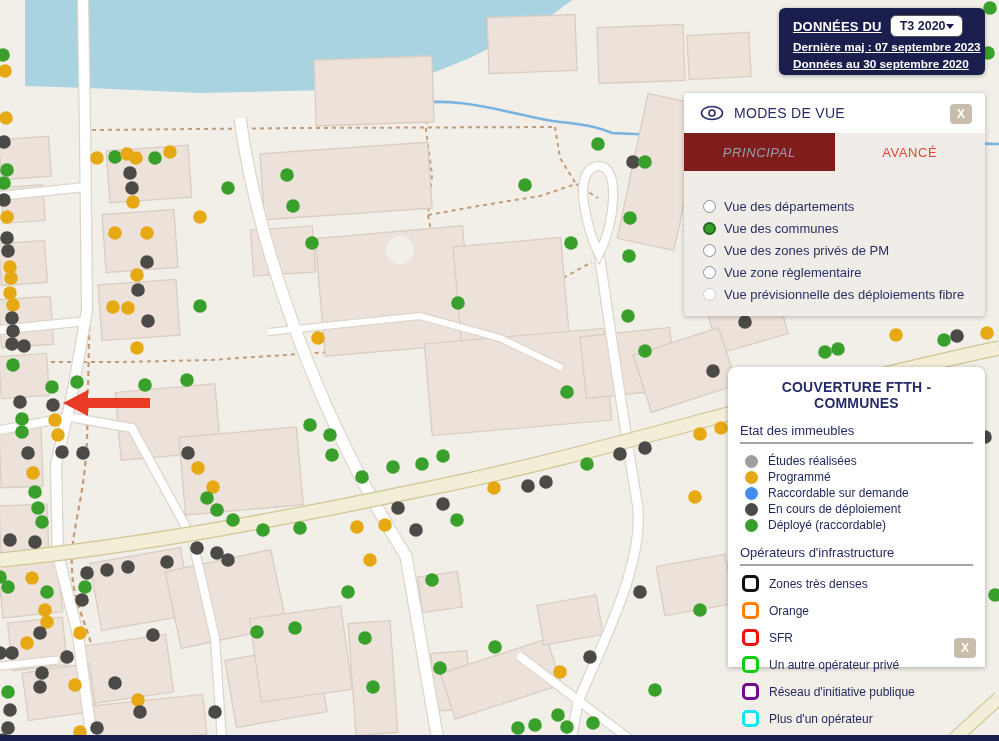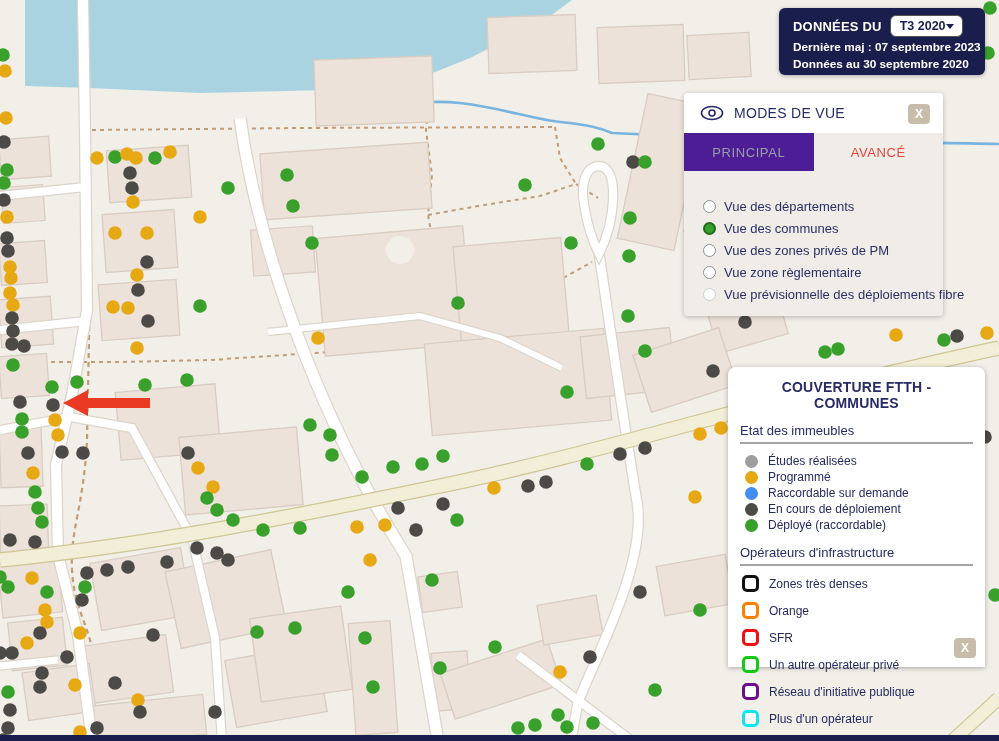--- a/index.html
+++ b/index.html
@@ -3,44 +3,44 @@
 <meta charset="utf-8">
 <style>
   html,body{margin:0;padding:0;background:#e5e5e5;}
   .stage{position:relative;width:999px;height:741px;overflow:hidden;
          font-family:"Liberation Sans","DejaVu Sans",sans-serif;background:#f2efe9;}
   svg#map{position:absolute;left:0;top:0;}
 
   
   .data-panel{position:absolute;left:779px;top:8px;width:206px;height:67px;
     background:#1a1e4d;border-radius:6px;color:#fff;box-sizing:border-box;
-    padding:7px 0 0 14px;box-shadow:0 1px 4px rgba(0,0,0,.3);z-index:30;}
+    padding:7px 0 0 14px;box-shadow:0 1px 4px rgba(0,0,0,.3);z-index:30;text-decoration:underline;}
   .data-panel .row{display:flex;align-items:center;gap:8px;}
   .data-panel .lbl{font-size:13px;font-weight:bold;letter-spacing:.2px;}
   .select-box{background:#fff;color:#1a1e4d;border:1px solid #555;border-radius:6px;
     font-size:12.5px;font-weight:bold;padding:3px 8px 3px 9px;display:inline-flex;
     align-items:center;cursor:pointer;}
   .select-box .chev{width:0;height:0;border-left:4px solid transparent;
     border-right:4px solid transparent;border-top:5px solid #1a1e4d;}
   .data-panel .line{font-size:11.8px;font-weight:bold;margin-top:3px;}
 
   
-  .modes-panel{position:absolute;left:684px;top:93px;width:259px;height:223px;
+  .modes-panel{position:absolute;left:684px;top:93px;width:301px;height:223px;
     background:#f0ede9;border-radius:4px;box-shadow:0 1px 5px rgba(0,0,0,.25);z-index:20;}
   .modes-header{position:absolute;left:0;top:0;width:100%;height:40px;background:#fff;
     border-radius:4px 4px 0 0;display:flex;align-items:center;padding:0 0 0 16px;box-sizing:border-box;}
   .modes-header .ttl{color:#272b66;font-size:14px;margin-left:10px;letter-spacing:.3px;}
   .x-btn{width:22px;height:20px;background:#c8bdab;border-radius:4px;color:#fff;
     font-size:12px;font-weight:bold;display:flex;align-items:center;justify-content:center;
     cursor:pointer;}
   .modes-header .x-btn{position:absolute;right:13px;top:11px;}
   .modes-tabs{position:absolute;left:0;top:40px;width:100%;height:38px;display:flex;}
   .modes-tabs .tab{flex:1;display:flex;align-items:center;justify-content:center;
     font-size:13px;letter-spacing:.6px;cursor:pointer;color:#999fab;}
-  .modes-tabs .tab.inactive{background:#4c1d95;}
+  .modes-tabs .tab.inactive{background:#7f1d1d;font-style:italic;}
   .modes-tabs .tab.active{color:#e6443c;background:transparent;}
   .modes-options{position:absolute;left:19px;top:102px;right:8px;}
   .opt{display:flex;align-items:center;height:22px;cursor:pointer;}
   .radio{width:13px;height:13px;border-radius:50%;background:#fff;
     border:1.5px solid #8a8f99;box-sizing:border-box;flex:0 0 auto;}
   .radio.checked{background:#35a02c;border:2px solid #23691d;}
   .radio.disabled{border-color:#c9cdd2;}
   .opt .olbl{font-size:13px;color:#2b2f63;margin-left:8px;white-space:nowrap;}
 
   

